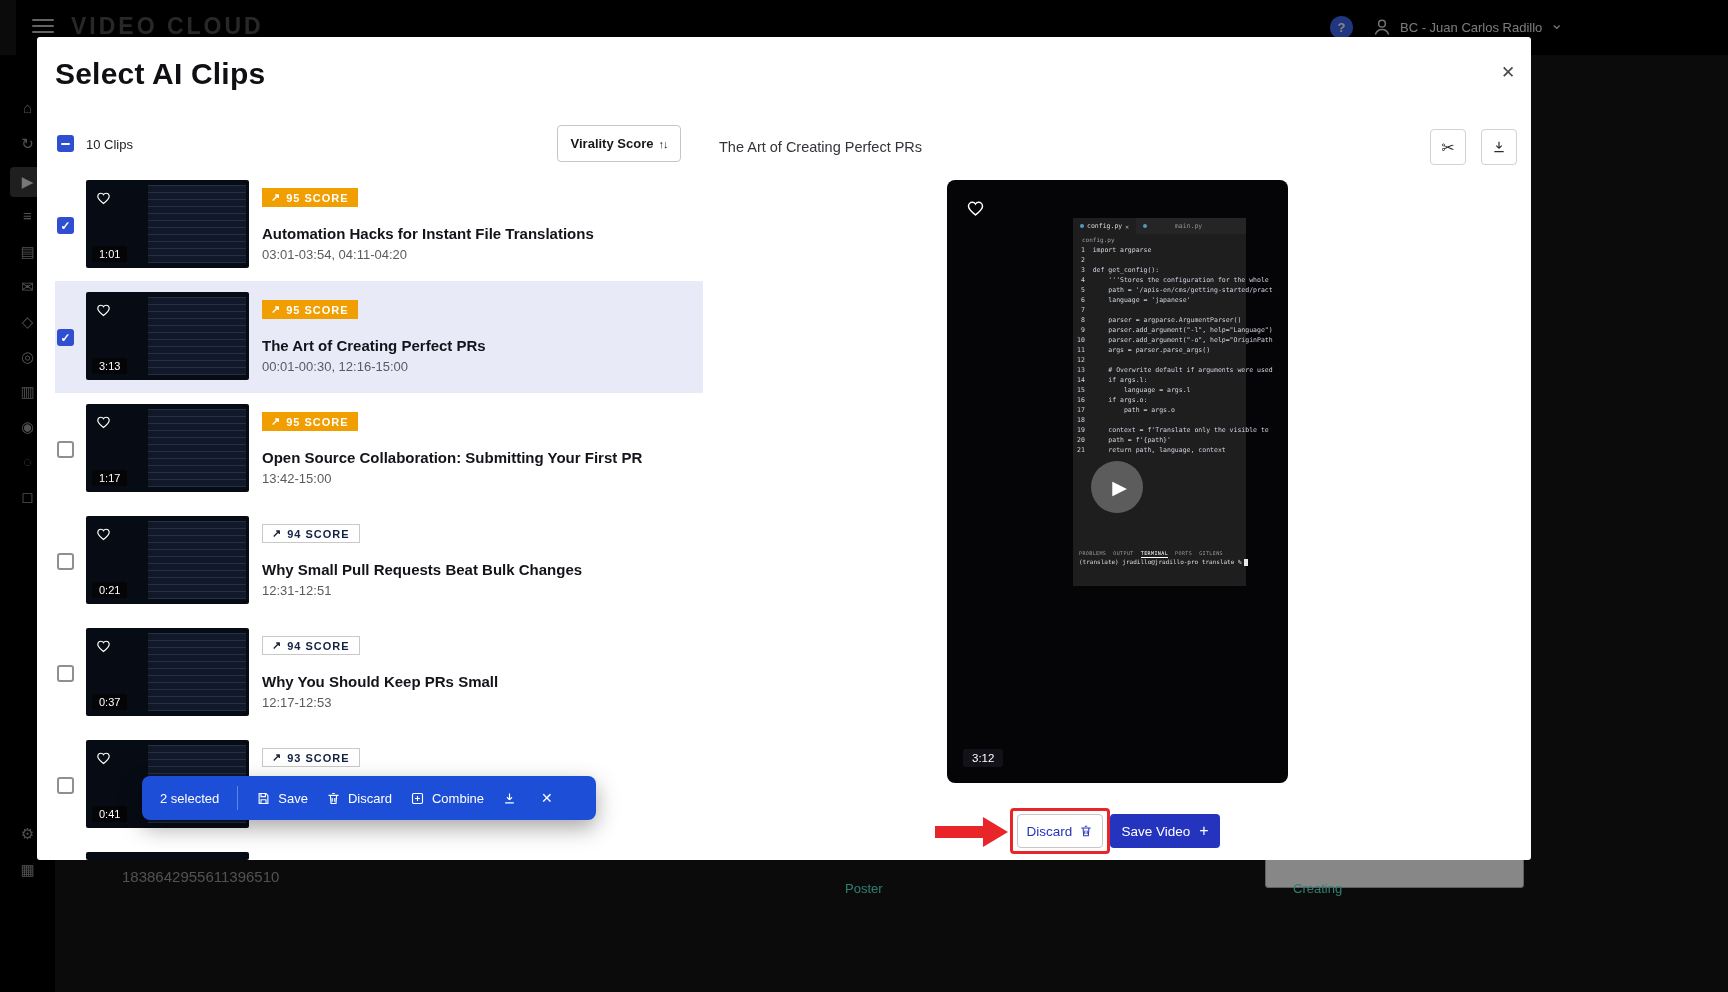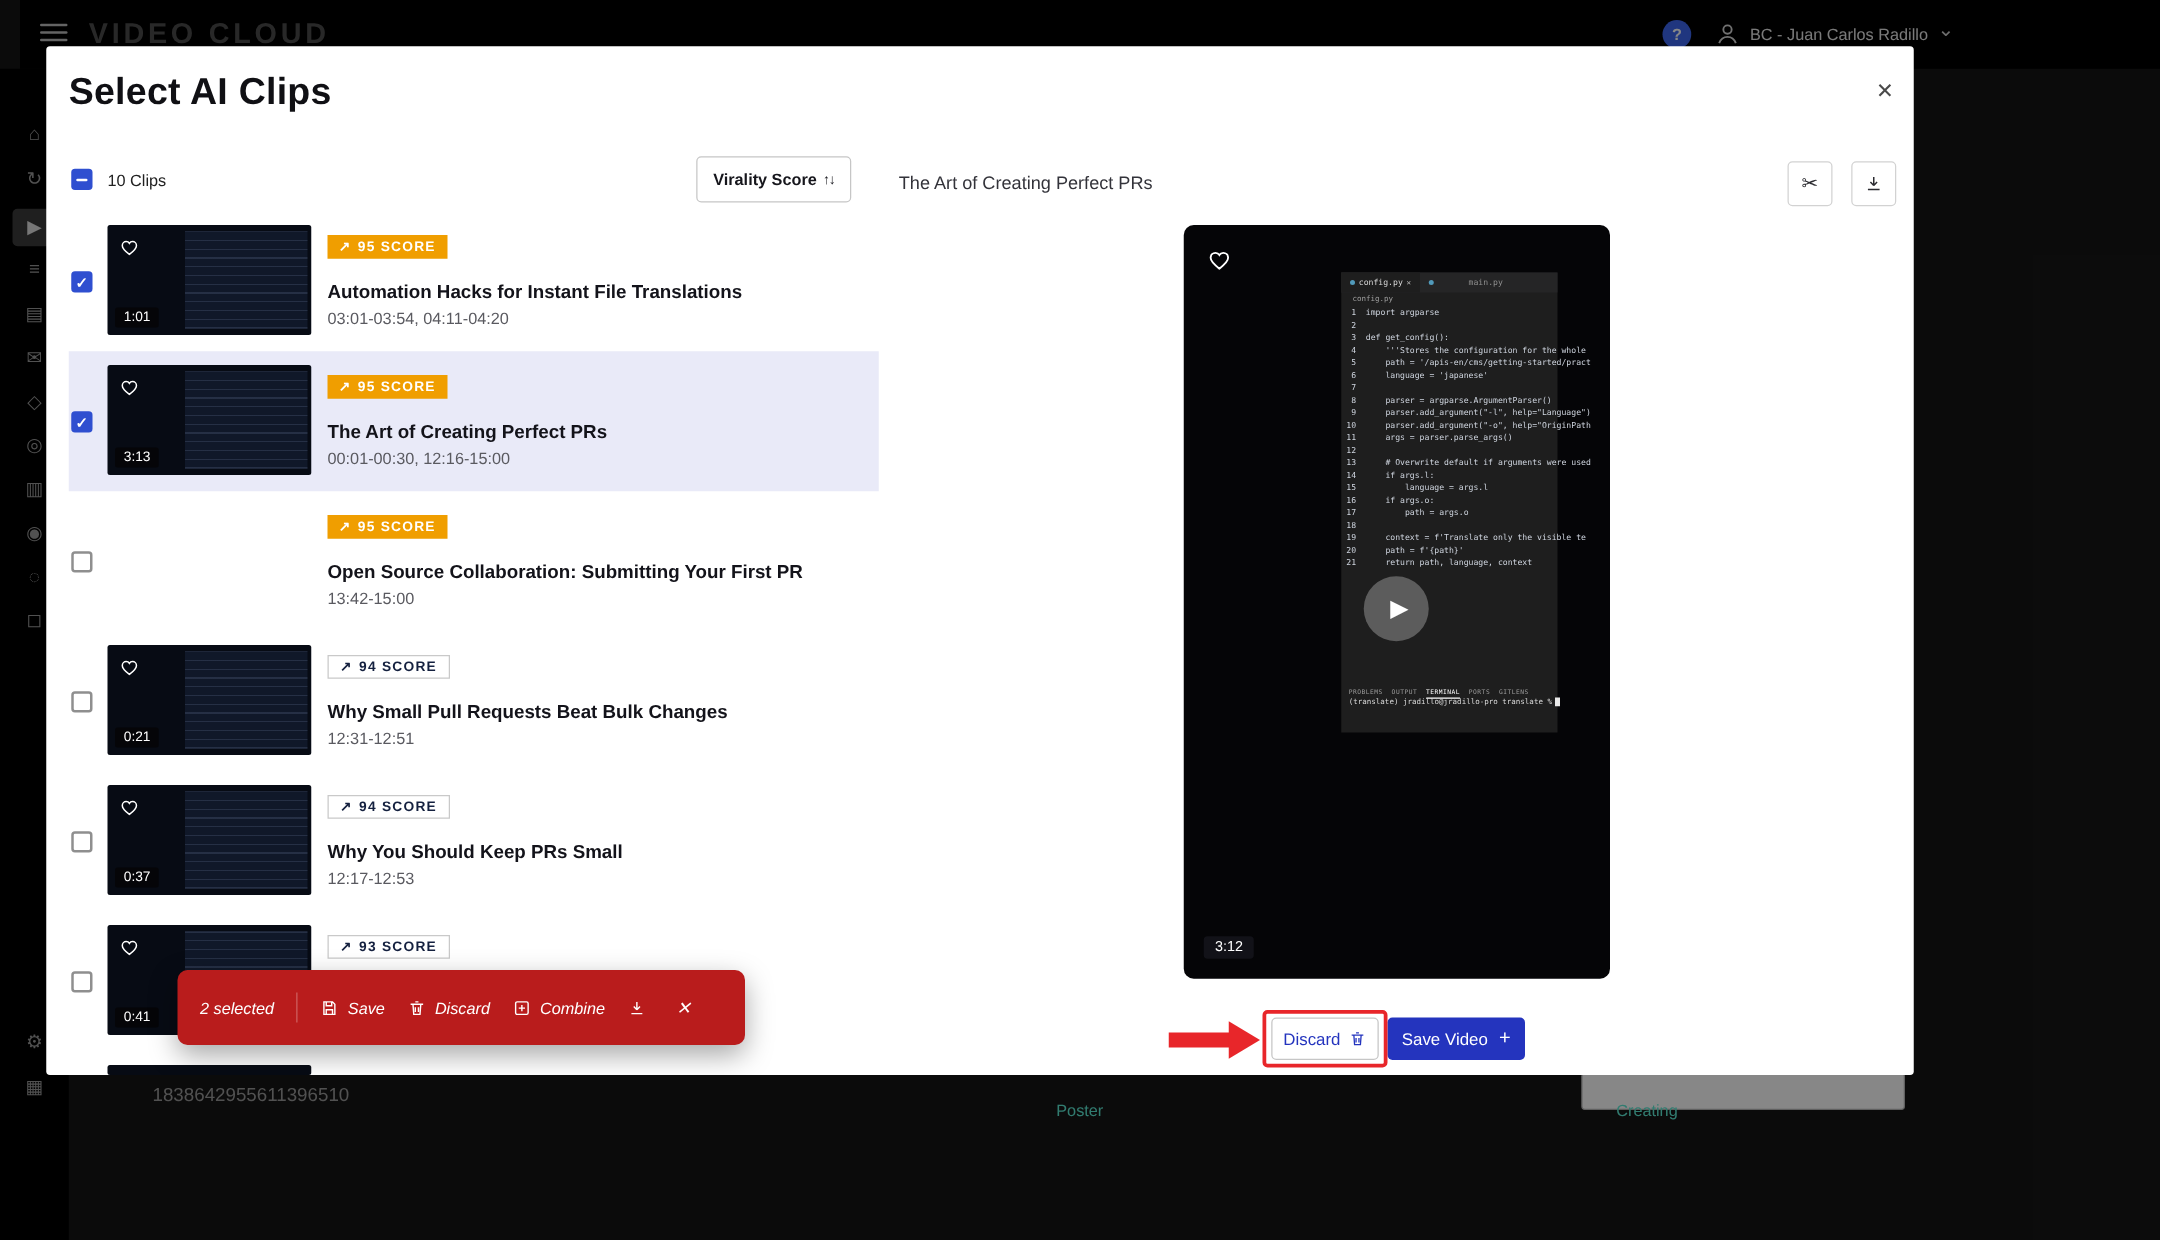--- a/index.html
+++ b/index.html
@@ -52,21 +52,21 @@
   .dur { position:absolute; left:6px; bottom:6px; background:rgba(5,5,8,.92); color:#fff; font-size:11px; padding:2px 7px; border-radius:2px; }
   .meta { position:absolute; left:207px; top:0; width:430px; height:112px; }
   .badge { position:absolute; top:19px; left:0; height:19px; display:flex; align-items:center; gap:5px; padding:0 9px; font-size:11px; font-weight:700; letter-spacing:1px; }
   .badge.orange { background:#f09e00; color:#fff; }
   .badge.light { background:#fff; color:#14203f; border:1px solid #c9c9c9; }
   .ctitle { position:absolute; top:56px; left:0; font-size:15px; font-weight:700; color:#13131a; white-space:nowrap; }
   .ctime { position:absolute; top:78px; left:0; font-size:13px; color:#5a5a60; }
   .thumb-sliver { position:absolute; left:49px; top:815px; width:163px; height:8px; background:#070b14; border-radius:2px; }
 
   
-  .sel-toolbar { position:absolute; left:105px; top:739px; width:454px; height:60px; background:#b91c1c; border-radius:8px; box-shadow:0 8px 22px rgba(0,0,0,.35); display:flex; align-items:center; padding:0 18px; gap:18px; color:#fff; z-index:11;font-style:italic; }
+  .sel-toolbar { position:absolute; left:105px; top:739px; width:454px; height:44px; background:#1d4ed8; border-radius:8px; box-shadow:0 8px 22px rgba(0,0,0,.35); display:flex; align-items:center; padding:0 18px; gap:18px; color:#fff; z-index:11; }
   .sel-count { font-size:13px; white-space:nowrap; }
   .sel-div { width:1px; height:24px; background:rgba(255,255,255,.3); }
   .tb-btn { display:flex; align-items:flex-start; gap:7px; font-size:13px; cursor:pointer; white-space:nowrap; }
   .tb-btn svg { width:15px; height:15px; stroke:#fff; fill:none; stroke-width:1.8; }
   .tb-x { font-size:14px; color:#fff; margin-left:6px; cursor:pointer; }
 
   
   .prev-title { position:absolute; left:682px; top:102px; font-size:14.5px; color:#33333a; }
   .icon-btn { position:absolute; top:92px; width:36px; height:36px; background:#fff; border:1px solid #d2d2d2; border-radius:4px; display:flex; align-items:center; justify-content:center; color:#2b2b30; cursor:pointer; }
   .icon-btn svg { width:16px; height:16px; stroke:#2b2b30; fill:none; stroke-width:1.8; }
@@ -193,20 +193,27 @@
             <span>↗</span>
             <span>95 SCORE</span>
           </span>
         <div class="ctitle">The Art of Creating Perfect PRs</div>
         <div class="ctime">00:01-00:30, 12:16-15:00</div>
       </div>
     </div>
 
     <div class="clip-row" style="top:356px">
       <div class="cb off row-cb"></div>
+      <div class="thumb">
+        <div class="thumb-code"></div>
+        <svg class="heart" viewBox="0 0 24 24">
+            <path d="M12 20.5C7.5 17 4 13.9 4 10.6 4 8 6 6 8.4 6c1.5 0 2.9.8 3.6 2 .7-1.2 2.1-2 3.6-2C18 6 20 8 20 10.6c0 3.3-3.5 6.4-8 9.9z" fill="none" stroke="#fff" stroke-width="1.7"></path>
+          </svg>
+        <span class="dur">1:17</span>
+      </div>
       <div class="meta">
         <span class="badge orange">
             <span>↗</span>
             <span>95 SCORE</span>
           </span>
         <div class="ctitle">Open Source Collaboration: Submitting Your First PR</div>
         <div class="ctime">13:42-15:00</div>
       </div>
     </div>
 

